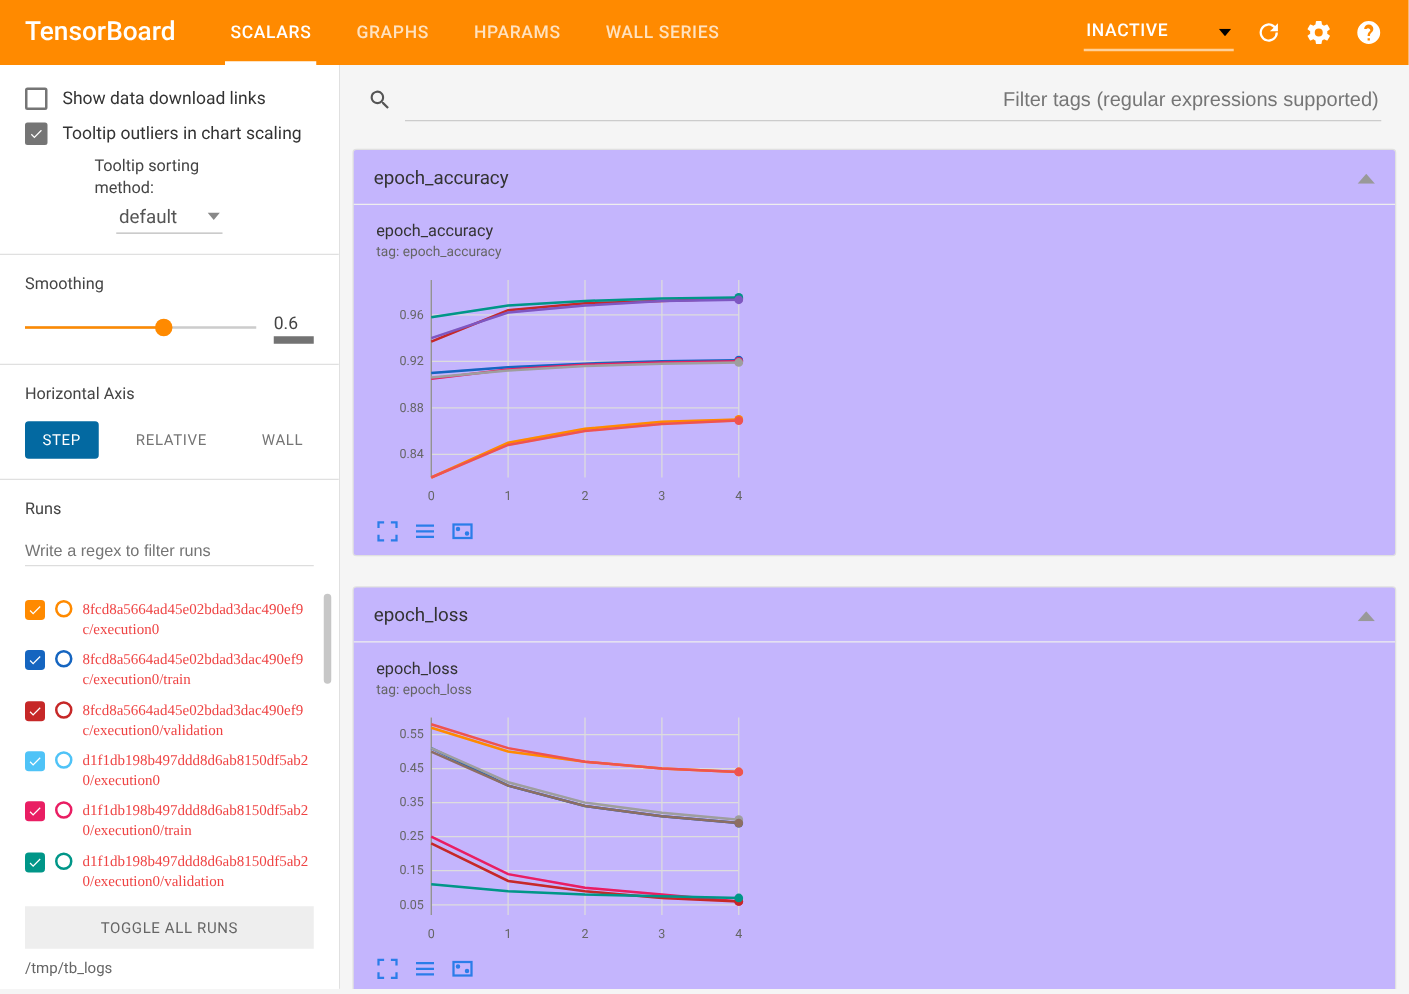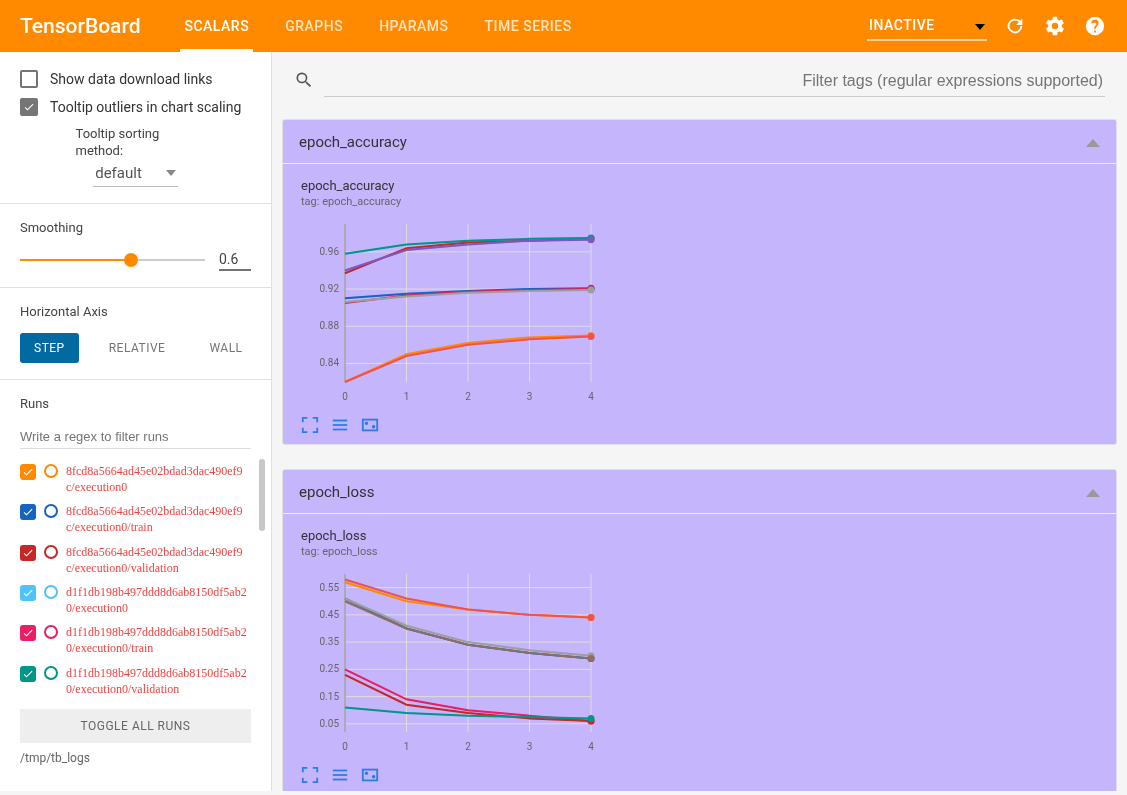--- a/index.html
+++ b/index.html
@@ -35,29 +35,29 @@
 .form-label { font-size: 13px; color: #444; line-height: 1.3; max-width: 120px; }
 .select { display: flex; align-items: center; gap: 24px; font-size: 15px; color: #555; border-bottom: 1px solid #bbb; padding: 4px 2px; cursor: pointer; }
 .section-title { font-size: 13px; color: #444; margin-bottom: 14px; }
 
 
 .slider-row { display: flex; align-items: center; gap: 14px; }
 .slider { flex: 1; position: relative; height: 16px; }
 .slider-track { position: absolute; top: 7px; left: 0; right: 0; height: 2px; background: #ccc; }
 .slider-fill { position: absolute; top: 7px; left: 0; height: 2px; background: #ff8a00; }
 .slider-thumb { position: absolute; top: 1px; width: 14px; height: 14px; border-radius: 50%; background: #ff8a00; margin-left: -7px; }
-.slider-value { width: 32px; font-size: 14px; color: #444; border-bottom: 2px solid #737373; padding: 2px 0; text-align: left; }
+.slider-value { width: 32px; font-size: 14px; color: #444; border-bottom: 6px solid #737373; padding: 2px 0; text-align: left; }
 
 
 .btn-group { display: flex; gap: 16px; align-items: center; }
 .axis-btn { padding: 8px 14px; border-radius: 3px; font-size: 12px; letter-spacing: 0.5px; cursor: pointer; color: #757575; }
 .axis-btn.active { background: #0369a1; color: #fff; text-align: right; }
 
 
-.runs-filter { width: 100%; border: none; border-bottom: 1px solid #ddd; font-size: 13px; padding: 4px 0; outline: none; color: #000000; margin-bottom: 10px; }
+.runs-filter { width: 100%; border: none; border-bottom: 1px solid #ddd; font-size: 13px; padding: 4px 0; outline: none; color: #000000; margin-bottom: 22px; }
 .runs-list { position: relative; }
 .run-item { display: flex; align-items: flex-start; gap: 8px; padding: 4px 0; }
 .run-chk { width: 16px; height: 16px; border-radius: 3px; display: flex; align-items: center; justify-content: center; flex-shrink: 0; margin-top: 1px; }
 .run-chk svg { fill: #fff; width: 12px; height: 12px; }
 .run-circle { width: 14px; height: 14px; border-radius: 50%; border: 2px solid; flex-shrink: 0; margin-top: 1px; }
 .run-name { font-size: 12px; color: #ef4444; line-height: 1.35; word-break: break-all; font-family: Liberation Serif, serif; }
 .toggle-all { margin-top: 8px; background: #eee; text-align: center; padding: 10px; font-size: 12px; letter-spacing: 0.5px; color: #666; cursor: pointer; }
 .log-path { font-size: 12px; color: #666; margin-top: 8px; }
 .scroll-hint { position: absolute; right: -14px; top: 0; width: 6px; height: 72px; background: #c7c7c7; border-radius: 3px; }
 
@@ -82,21 +82,21 @@
 </style>
 </head>
 <body>
 
 <div class="header">
   <div class="logo">TensorBoard</div>
   <div class="tabs">
     <div class="tab active">SCALARS</div>
     <div class="tab">GRAPHS</div>
     <div class="tab">HPARAMS</div>
-    <div class="tab">TIME SERIES</div>
+    <div class="tab">WALL SERIES</div>
   </div>
   <div class="header-spacer"></div>
   <div class="header-right">
     <div class="status-select">
       <span>INACTIVE</span>
       <span><svg width="10" height="6" viewBox="0 0 10 6">
             <path d="M0 0 L5 6 L10 0 Z"></path>
           </svg></span>
     </div>
     <div class="icon-btn">

